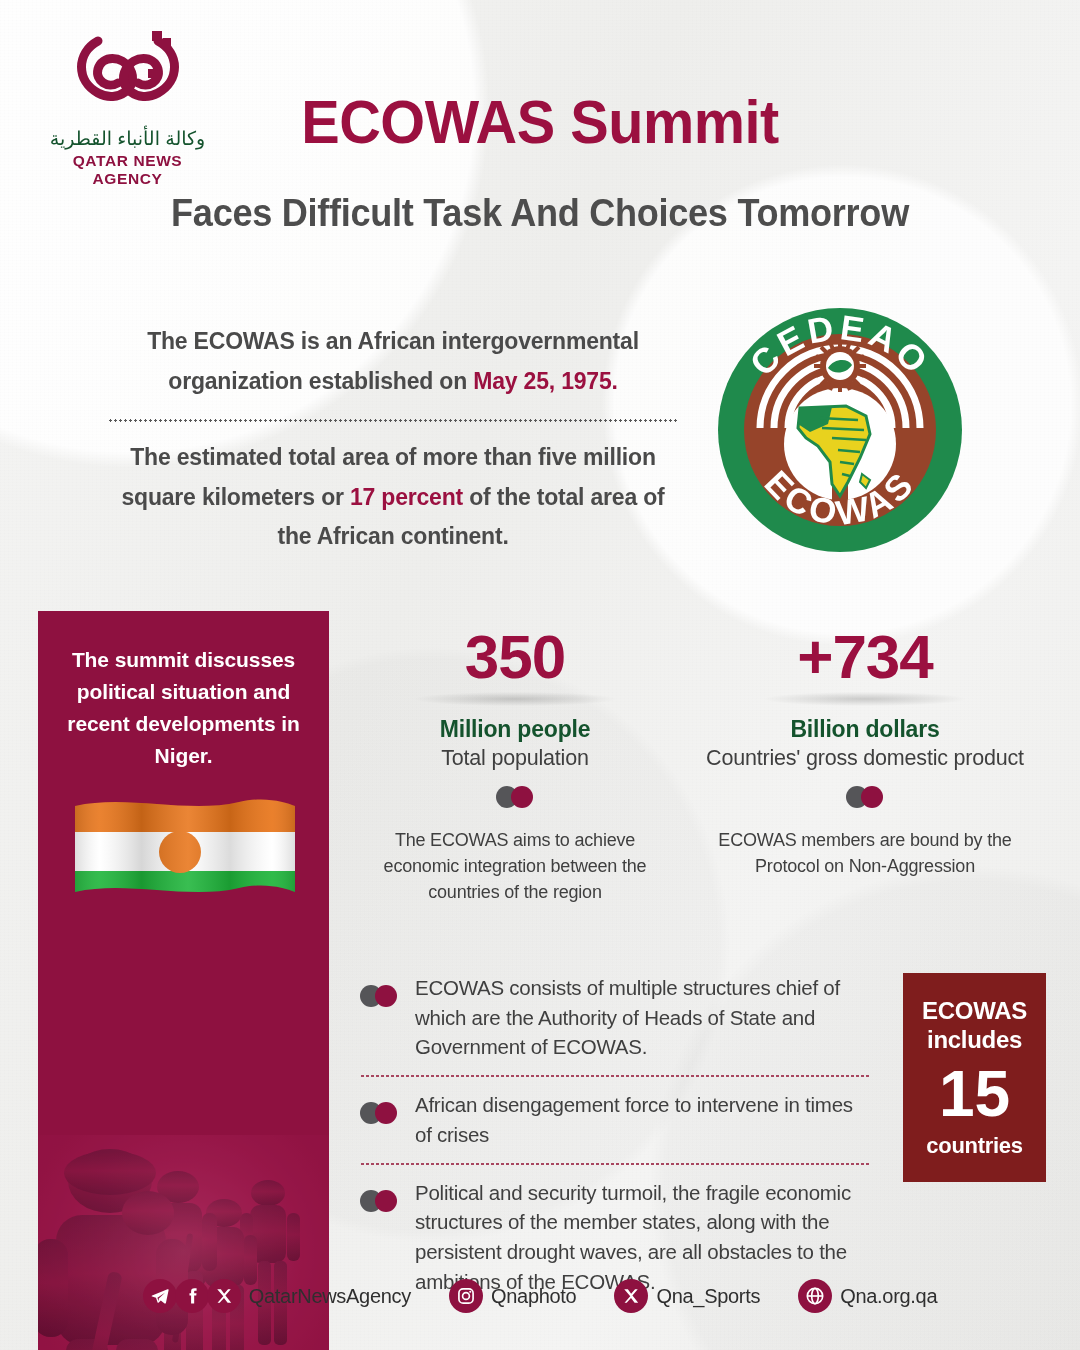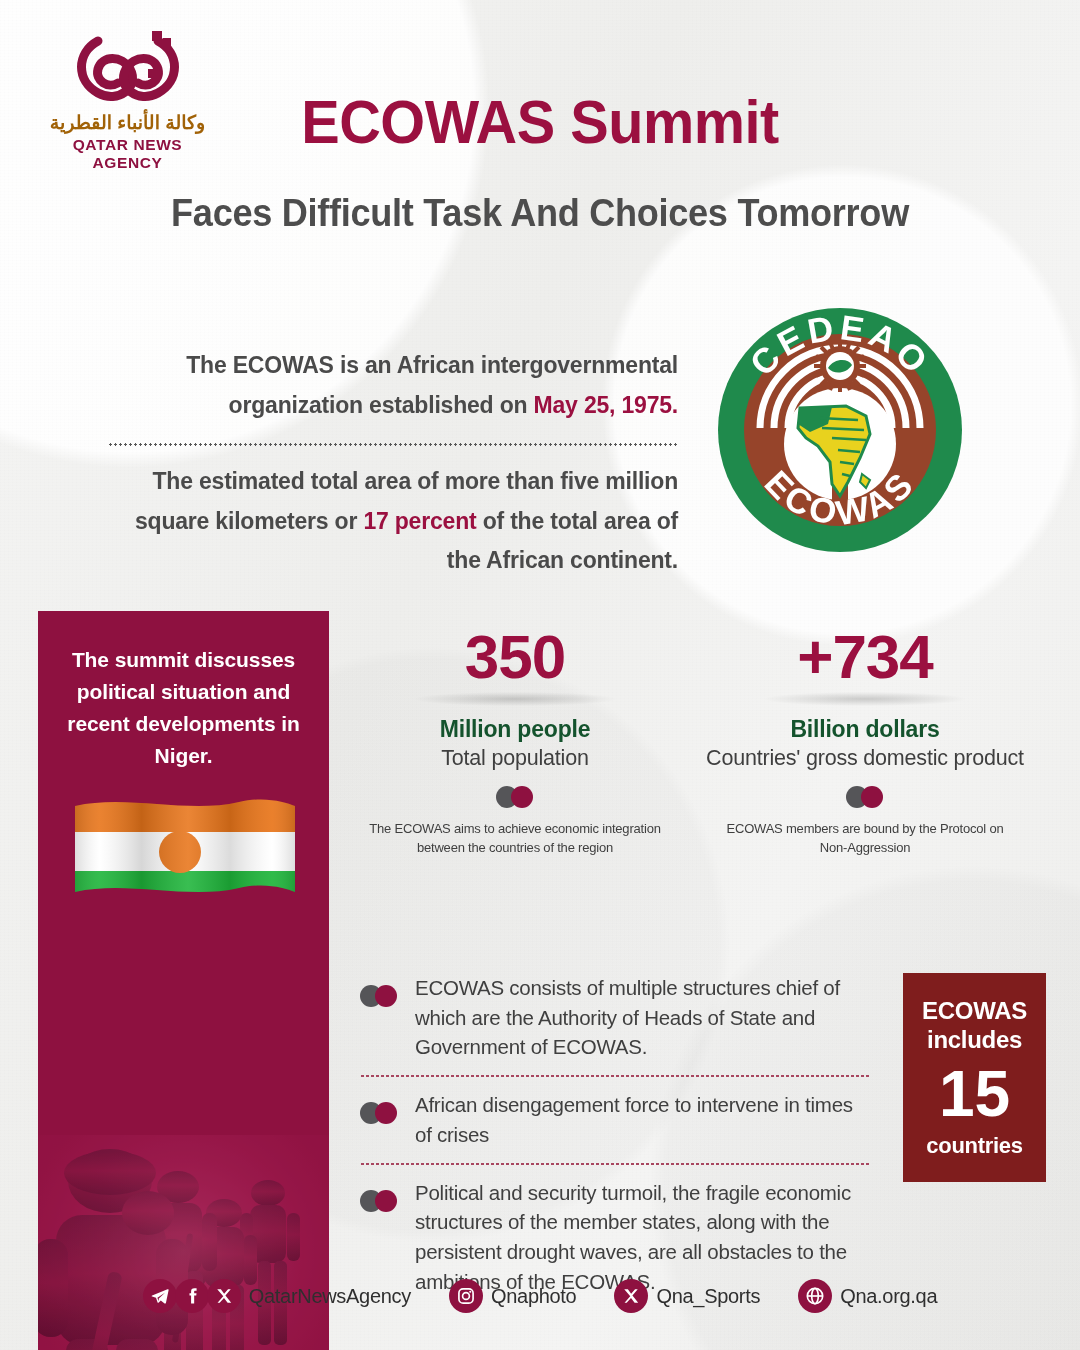--- a/index.html
+++ b/index.html
@@ -29,41 +29,41 @@
     position: absolute; inset: 0; opacity: .5; pointer-events: none;
     background-image:
       repeating-linear-gradient(0deg, rgba(0,0,0,.012) 0 1px, rgba(0,0,0,0) 1px 3px),
       repeating-linear-gradient(90deg, rgba(0,0,0,.01) 0 1px, rgba(0,0,0,0) 1px 4px);
   }
 
   
   .logo { position: absolute; left: 40px; top: 25px; width: 175px; text-align: center; }
   .logo-mark { width: 120px; height: 86px; margin: 0 auto; display: block; }
   .logo-ar {
-    color: #a16207; font-size: 19px; font-weight: bold; margin-top: 0;
+    color: #14532d; font-size: 19px; font-weight: normal; margin-top: 16px;
     direction: rtl; letter-spacing: .5px;
   }
   .logo-en {
     color: #8e1140; font-size: 15.5px; font-weight: bold; letter-spacing: .6px; margin-top: 2px;
   }
 
   
   .title {
     position: absolute; left: 0; right: 0; top: 86px; text-align: center;
     color: #9b1040; font-size: 62px; font-weight: bold;
     letter-spacing: -0.5px; transform: scaleX(.93); transform-origin: center;
   }
   .subtitle {
     position: absolute; left: 0; right: 0; top: 192px; text-align: center;
     color: #4d4d4d; font-size: 38px; font-weight: bold;
     letter-spacing: -0.3px; transform: scaleX(.95); transform-origin: center;
   }
 
   
-  .intro { position: absolute; left: 108px; top: 322px; width: 570px; text-align: right; margin-top: 24px; }
+  .intro { position: absolute; left: 108px; top: 322px; width: 570px; text-align: center; }
   .intro p {
     color: #4a4a4a; font-size: 23px; font-weight: bold; line-height: 1.72;
     letter-spacing: -.2px;
   }
   .intro .hl { color: #9b1040; }
   .dot-sep {
     height: 3px; margin: 18px 0 16px;
     background-image: radial-gradient(circle, #575757 45%, rgba(0,0,0,0) 46%);
     background-size: 5px 3px; background-repeat: repeat-x;
   }
@@ -94,21 +94,21 @@
     width: 200px; height: 14px; margin: 4px auto 10px;
     background: radial-gradient(ellipse at center, rgba(0,0,0,.17) 0%, rgba(0,0,0,0) 72%);
   }
   .stat-unit { color: #14532d; font-size: 23px; font-weight: bold; letter-spacing: -.2px; text-align: center; }
   .stat-desc { color: #3f3f3f; font-size: 21.5px; margin-top: 3px; letter-spacing: -.2px; }
 
   
   .notes { position: absolute; left: 340px; top: 786px; width: 700px; display: flex; }
   .note { flex: 1; text-align: center; }
   .note-text {
-    color: #3f3f3f; font-size: 13px; line-height: 1.44; margin-top: 8px;
+    color: #3f3f3f; font-size: 18px; line-height: 1.44; margin-top: 16px;
     letter-spacing: -.2px; padding: 0 24px;
   }
 
   
   .bullet { display: inline-block; position: relative; width: 38px; height: 22px; }
   .bullet i { position: absolute; top: 0; width: 22px; height: 22px; border-radius: 50%; display: block; }
   .bullet i.g { left: 0; background: #555558; }
   .bullet i.m { left: 15px; background: #8e1140; }
 
   

